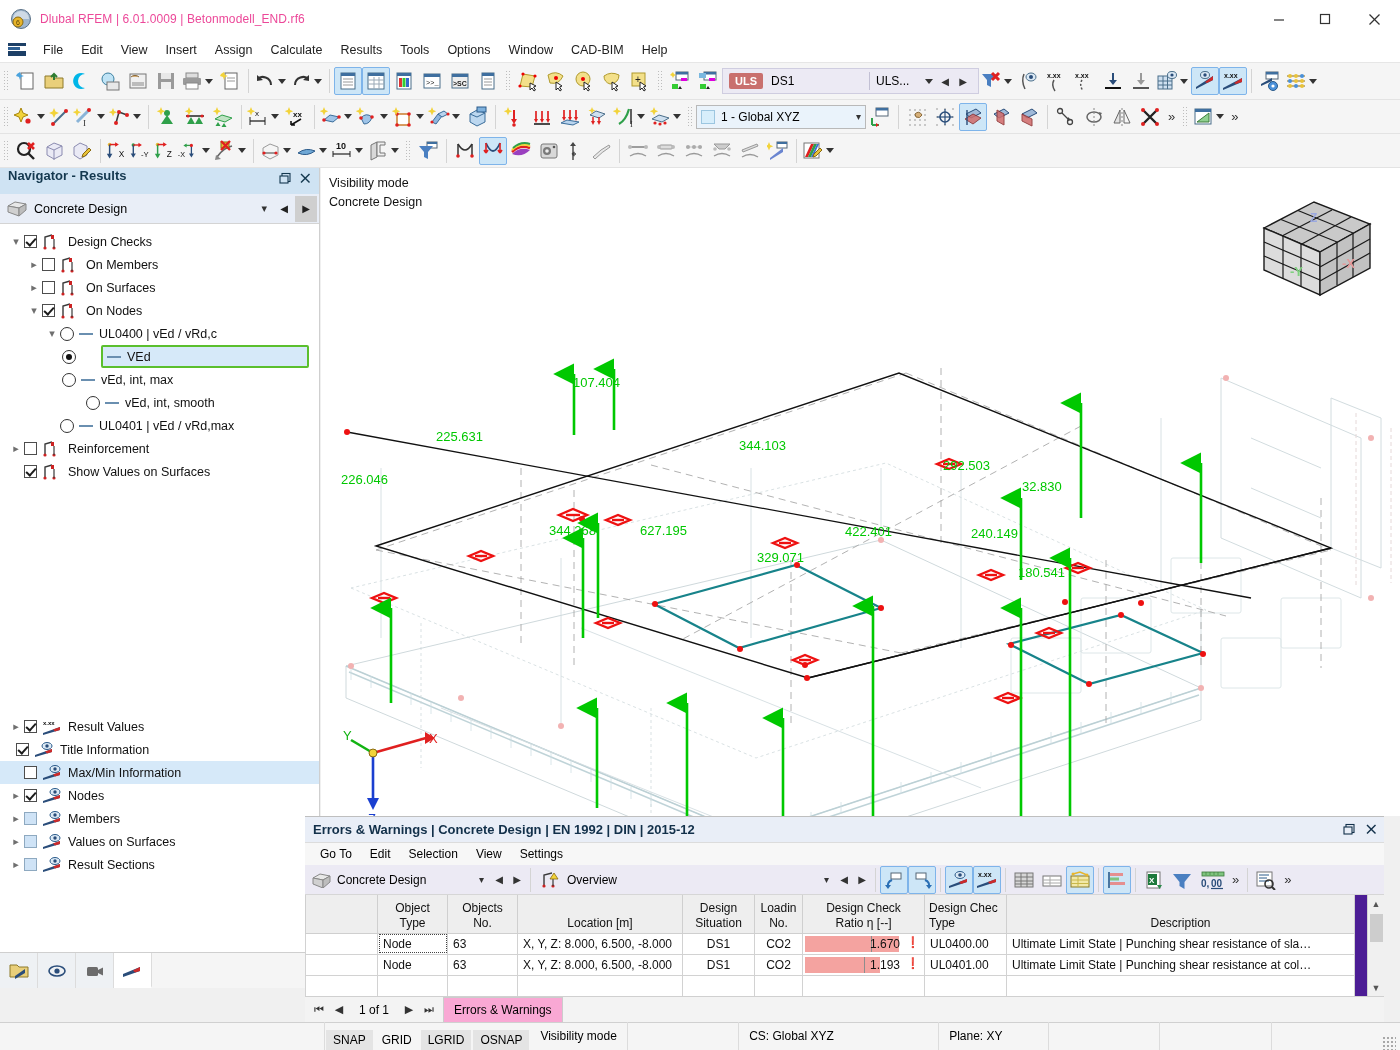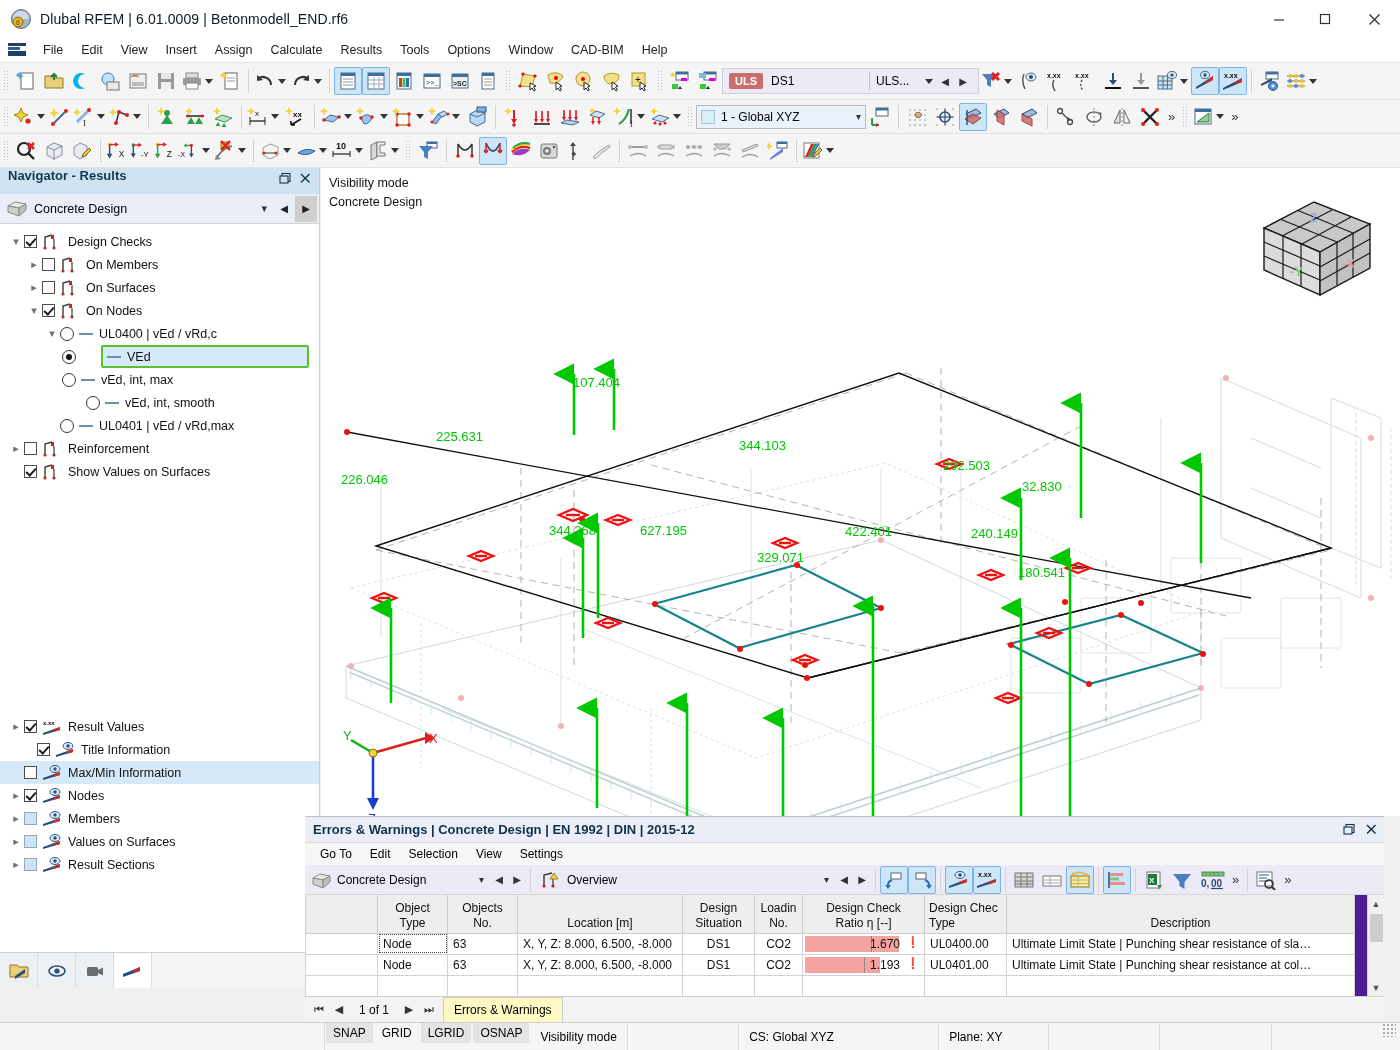--- a/index.html
+++ b/index.html
@@ -17,21 +17,21 @@
   
   #titlebar {
     position: absolute; left: 0; top: 0; width: 1400px; height: 38px;
     background: #ffffff; display: flex; align-items: center;
   }
   #titlebar .app-icon {
     width: 22px; height: 22px; margin-left: 10px; margin-right: 8px;
     position: relative; flex: 0 0 auto;
   }
   #titlebar .title-text {
-    font-size: 14px; color: #0f172a; letter-spacing: .1px;
+    font-size: 12px; color: #ec4899; letter-spacing: .1px;
   }
   #winbtns { position: absolute; right: 0; top: 0; height: 38px; display: flex; }
   #winbtns .wb {
     width: 46px; height: 38px; display: flex; align-items: center; justify-content: center;
     font-size: 13px; color: #333;
   }
   #winbtns .wb:last-child { width: 52px; }
 
   
   #menubar {
@@ -215,33 +215,33 @@
   .warn-ico { color: #e02020; font-weight: bold; margin-left: 4px; font-size: 11px; }
 
   #tp-pager {
     height: 26px; background: #f3f3f3; display: flex; align-items: center; flex: 0 0 auto;
     border-top: 1px solid #d0d0d0; padding-left: 4px;
   }
   #tp-pager .pg { width: 20px; text-align: center; font-size: 11px; color: #333; }
   #tp-pager .pgtext { font-size: 12px; padding: 0 10px; }
   .tp-tab {
     height: 25px; display: flex; align-items: center; padding: 0 10px; font-size: 12px;
-    background: #fef9c3; border: 1px solid #cccccc; border-bottom: none; margin-left: 4px;
+    background: #f9a8d4; border: 1px solid #cccccc; border-bottom: none; margin-left: 4px;
   }
 
   
   .vscroll { width: 17px; background: #f0f0f0; border-left: 1px solid #d2d2d2; display: flex; flex-direction: column; align-items: center; }
   .vscroll .sb-arrow { height: 17px; width: 17px; display:flex; align-items:center; justify-content:center; font-size: 9px; color:#555; }
   .vscroll .sb-thumb { width: 13px; height: 28px; background: #cdcdcd; margin: 2px 0; }
   .vscroll .sb-track { flex: 1; }
 
   
   #statusbar {
     position: absolute; left: 0; bottom: 0; width: 1400px; height: 28px;
-    background: #f5f5f5; border-top: 1px solid #d0d0d0; display: flex; align-items: flex-start;
+    background: #f5f5f5; border-top: 1px solid #d0d0d0; display: flex; align-items: flex-end;
   }
   #statusbar .sb-cell {
     height: 28px; display: flex; align-items: center; padding: 0 10px; font-size: 12px;
     border-right: 1px solid #dcdcdc;
   }
   #statusbar .sb-toggle { background: #e4e4e4; margin: 0 1px; padding: 0 7px; height: 20px; border-right: none; }
   #statusbar .grow { flex: 1; border-right: 1px solid #dcdcdc; height: 28px; }
   .resize-grip {
     width: 14px; height: 14px; margin-right: 4px;
     background-image: radial-gradient(#a8a8a8 40%, transparent 41%);
@@ -1349,21 +1349,21 @@
         <span class="res-ico">
           <svg width="22" height="16" viewBox="0 0 22 16">
               <text x="1" y="6" font-size="6" font-weight="bold" fill="#111" font-family="'Liberation Sans',sans-serif">x.xx</text>
               <path d="M1 14 L18 8 L18 11 L1 16z" fill="#2a4d7a"></path>
               <path d="M11 10.5 L18 8 L18 11 L13 12.5z" fill="#cc2b2b"></path>
             </svg>
         </span>
         <span class="lbl">Result Values</span>
       </div>
 
-      <div class="tree-row" style="padding-left:21px">
+      <div class="tree-row" style="padding-left:0">
         <span class="twisty"></span>
         <span class="cbx checked"></span>
         <span class="res-ico">
           <svg width="22" height="16" viewBox="0 0 22 16">
               <ellipse cx="13" cy="4" rx="5" ry="3.5" fill="#dbe9f5" stroke="#2a5a8a"></ellipse>
               <circle cx="13" cy="4" r="1.7" fill="#2a4d7a"></circle>
               <path d="M1 13 L18 7 L18 10 L1 15z" fill="#2a4d7a"></path>
               <path d="M11 9.5 L18 7 L18 10 L13 11.5z" fill="#cc2b2b"></path>
             </svg>
         </span>

